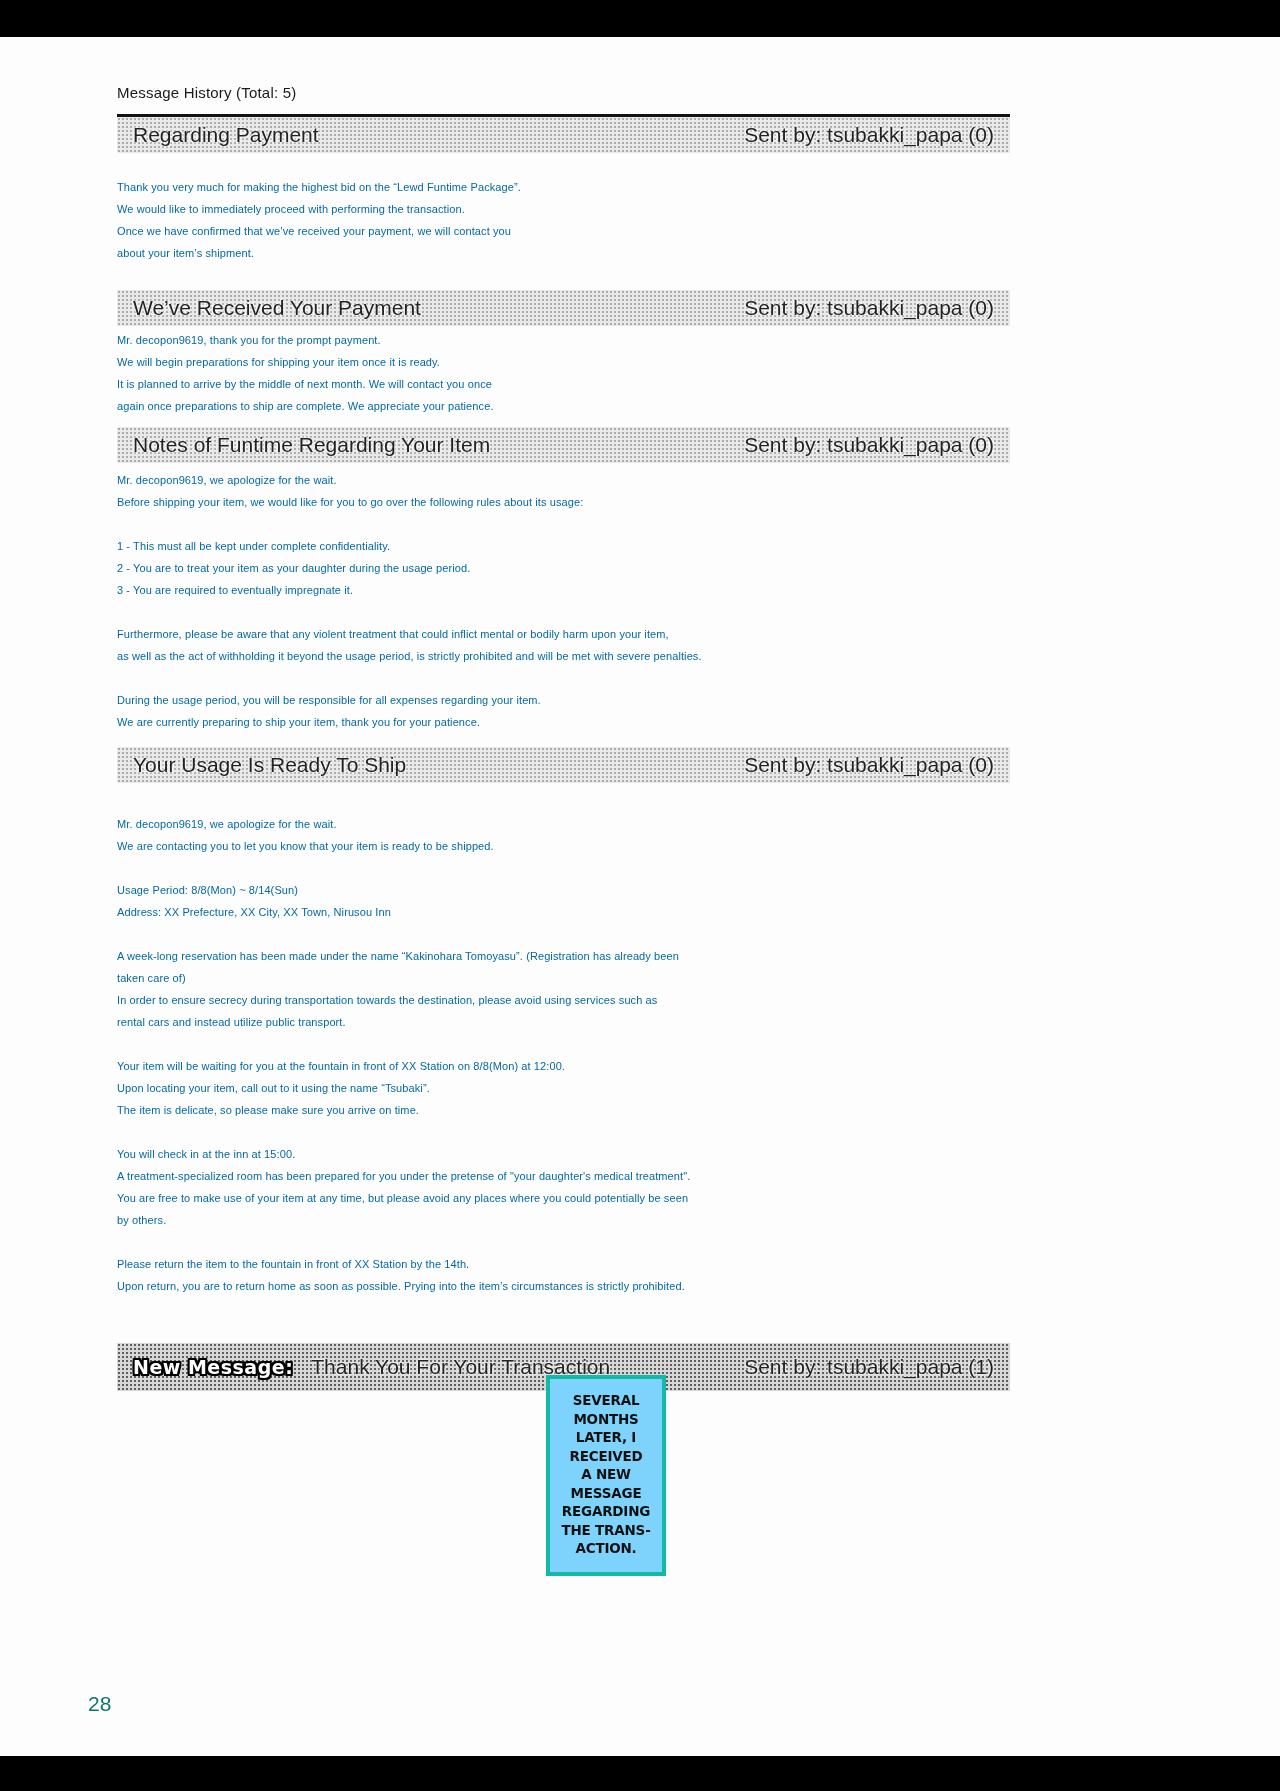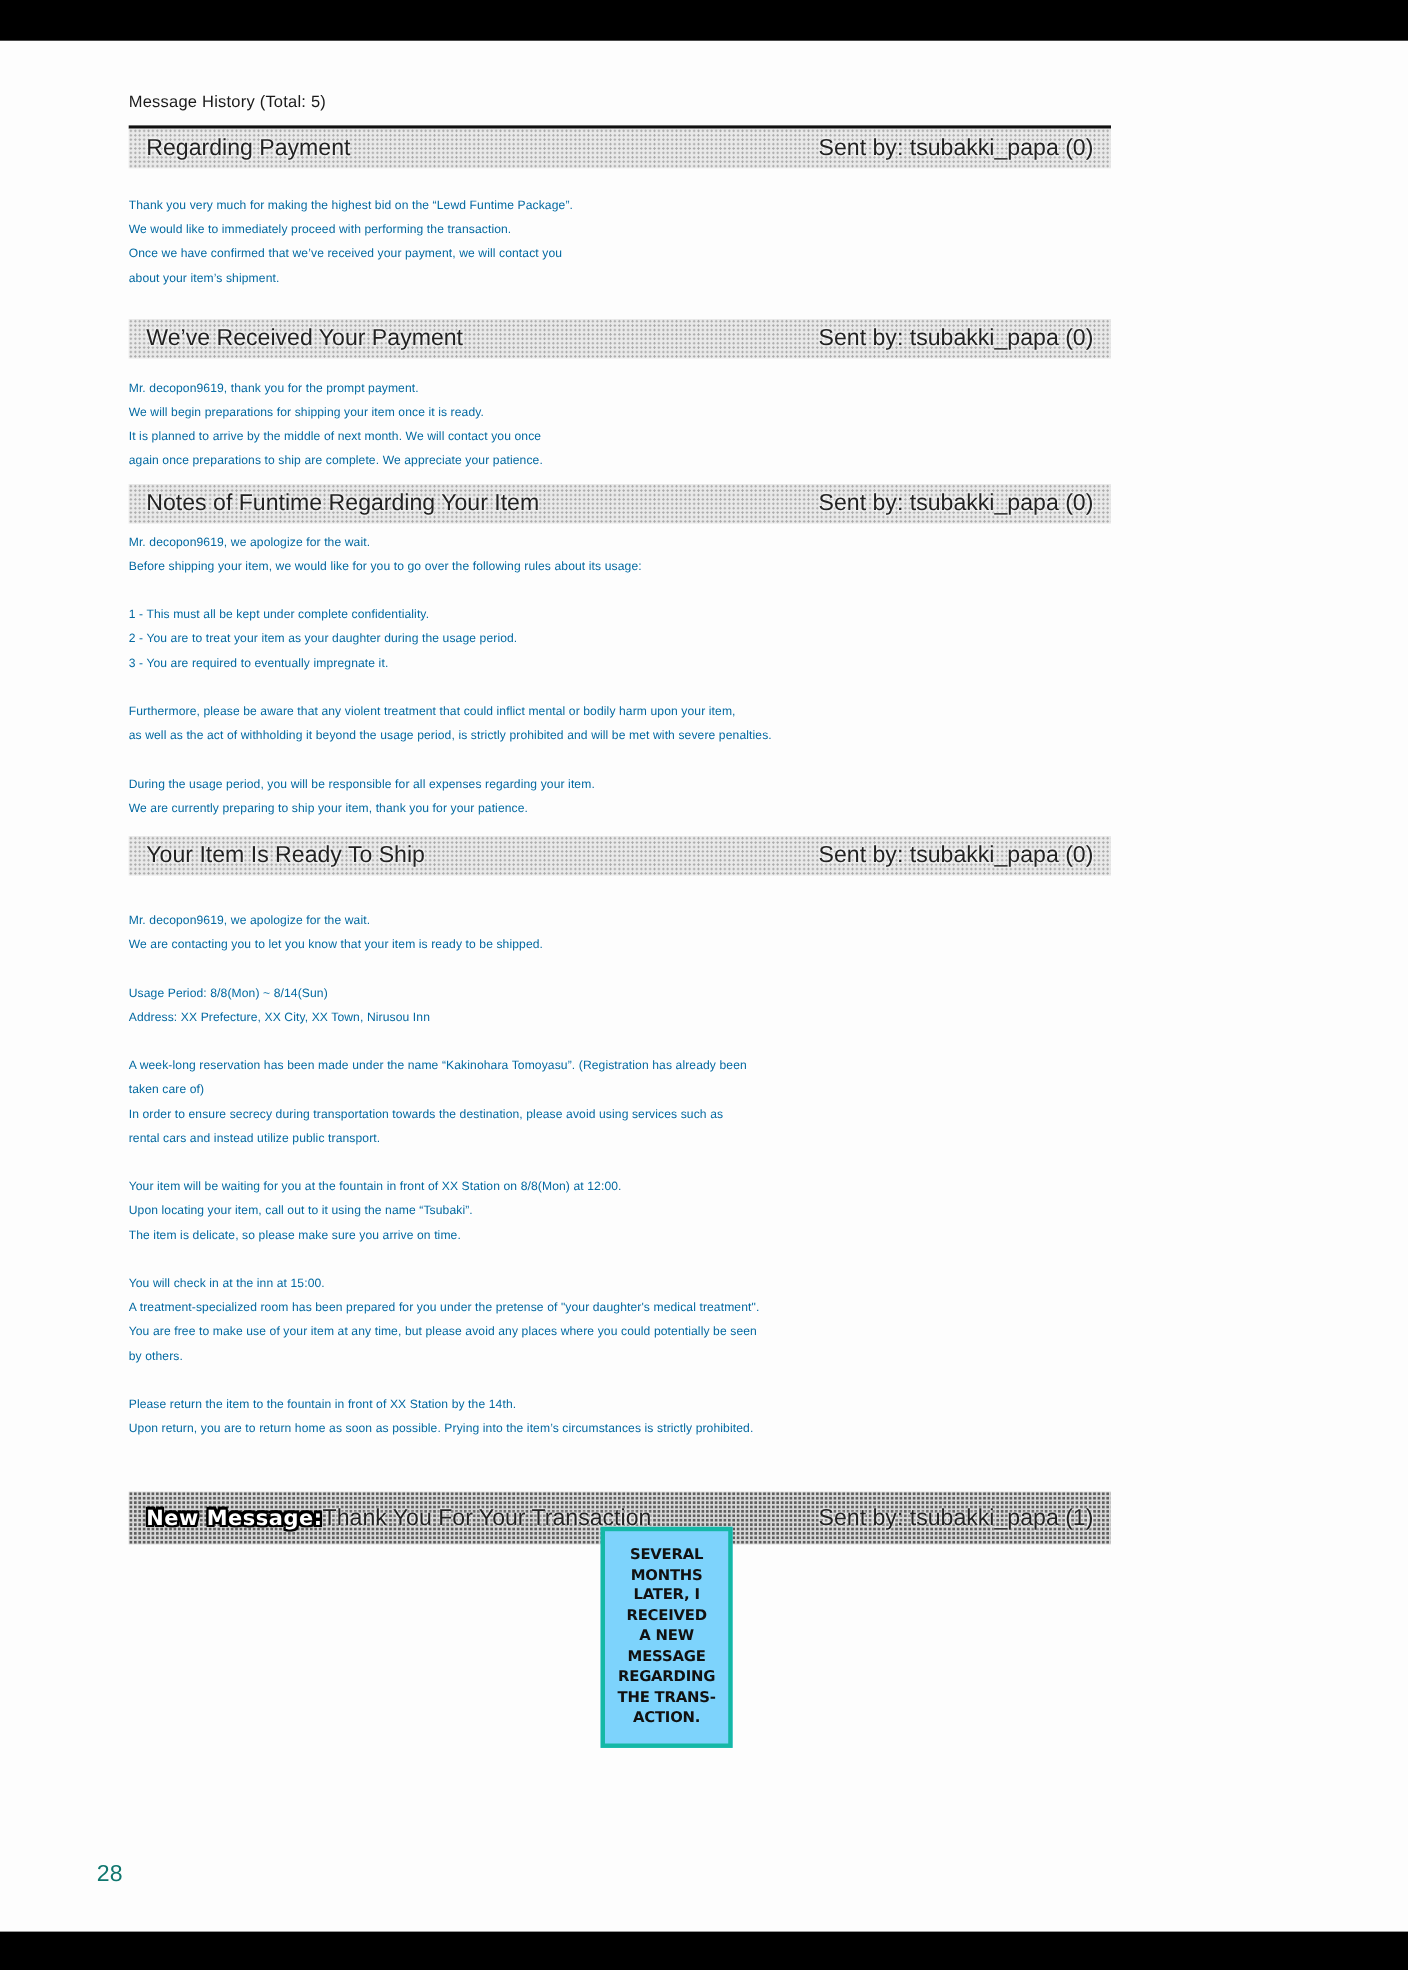--- a/index.html
+++ b/index.html
@@ -36,35 +36,35 @@
     background-color:#d7d7d7;
     background-image:radial-gradient(circle,#5d5d5d 1.35px,rgba(0,0,0,0) 1.5px);
     background-size:4px 4px;
     position:relative;
   }
   .msg-subject,.msg-sender{
     font-size:21px;color:#222;
     text-shadow:0 0 2px rgba(255,255,255,.95),0 0 3px rgba(255,255,255,.85),0 0 5px rgba(255,255,255,.6);
     white-space:nowrap;
   }
-  .subject-wrap{display:flex;align-items:center;gap:0;white-space:nowrap;}
+  .subject-wrap{display:flex;align-items:center;gap:18px;white-space:nowrap;}
   .new-label{
     font-family:"DejaVu Sans", sans-serif;
     font-size:19px;font-weight:bold;color:#fff;letter-spacing:0.5px;
     text-shadow:
       -2px 0 0 #000,2px 0 0 #000,0 -2px 0 #000,0 2px 0 #000,
       -1px -1px 0 #000,1px -1px 0 #000,-1px 1px 0 #000,1px 1px 0 #000,
       -2px -2px 0 #000,2px 2px 0 #000,-2px 2px 0 #000,2px -2px 0 #000;
   }
   .msg-body{
     font-size:11px;line-height:22px;color:#0369a1;
     white-space:pre;letter-spacing:0.1px;
   }
   .body-1{margin:23px 0 26px 0;}
-  .body-2{margin:16px 0 10px 0;}
+  .body-2{margin:3px 0 10px 0;}
   .body-3{margin:6px 0 14px 0;}
   .body-4{margin:30px 0 46px 0;}
 
   .caption-box{
     position:absolute;
     left:429px;top:32px;
     width:108px;
     background:#7dd3fc;
     border:4px solid #14b8a6;
     padding:12px 2px 14px 2px;
@@ -128,21 +128,21 @@
 
 Furthermore, please be aware that any violent treatment that could inflict mental or bodily harm upon your item,
 as well as the act of withholding it beyond the usage period, is strictly prohibited and will be met with severe penalties.
 
 During the usage period, you will be responsible for all expenses regarding your item.
 We are currently preparing to ship your item, thank you for your patience.</div>
   </div>
 
   <div class="msg-section">
     <div class="msg-header">
-      <span class="msg-subject">Your Item Is Ready To Ship</span>
+      <span class="msg-subject">Your Usage Is Ready To Ship</span>
       <span class="msg-sender">Sent by: tsubakki_papa (0)</span>
     </div>
     <div class="msg-body body-4">Mr. decopon9619, we apologize for the wait.
 We are contacting you to let you know that your item is ready to be shipped.
 
 Usage Period: 8/8(Mon) ~ 8/14(Sun)
 Address: XX Prefecture, XX City, XX Town, Nirusou Inn
 
 A week-long reservation has been made under the name “Kakinohara Tomoyasu”. (Registration has already been
 taken care of)

